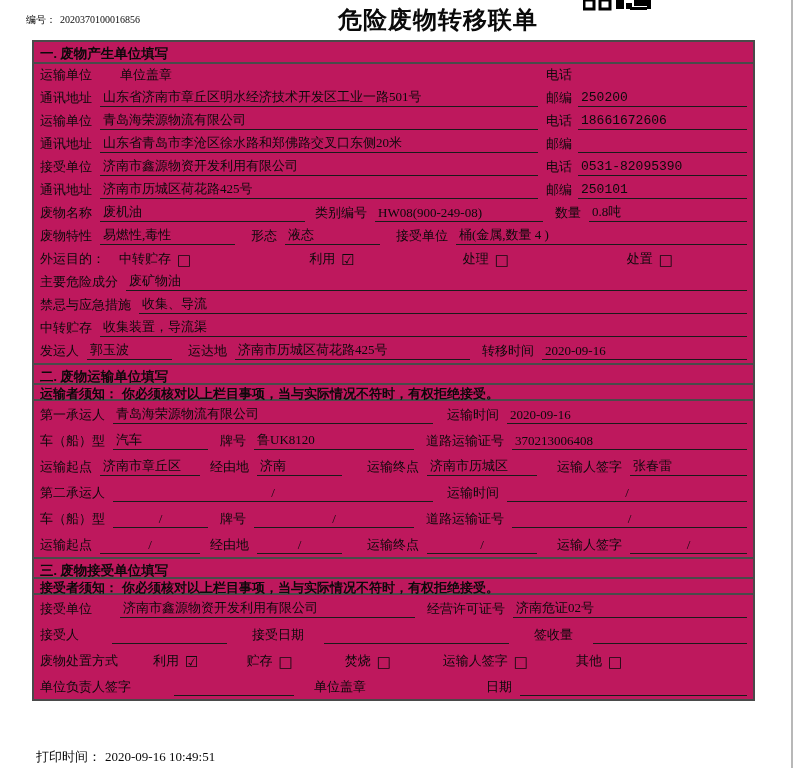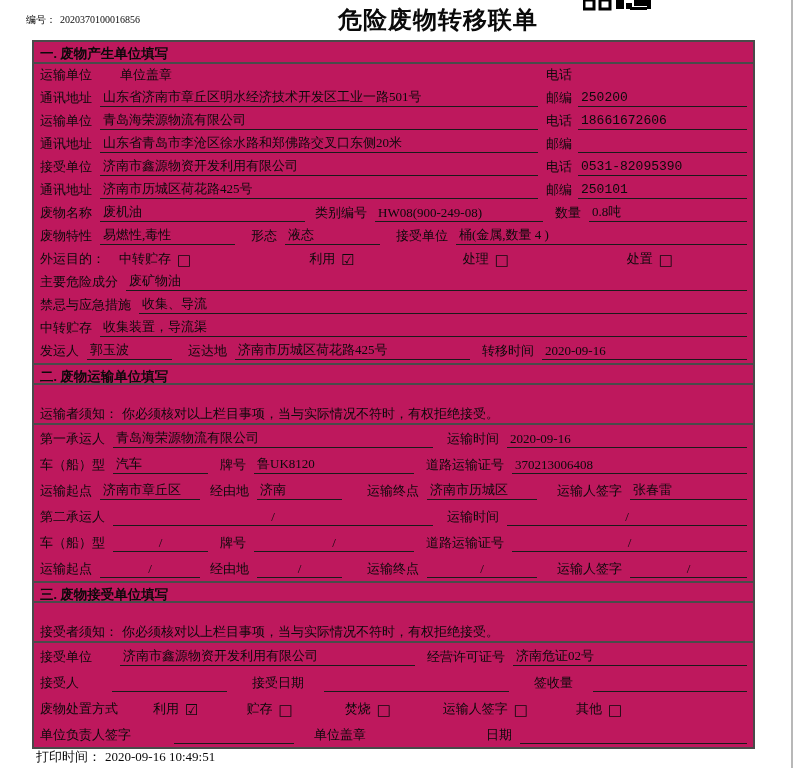--- a/index.html
+++ b/index.html
@@ -9,22 +9,22 @@
   .docno{position:absolute;left:26px;top:13px;font-size:10px;white-space:nowrap;}
   .docno .lab{margin-right:4px;}
   .title{position:absolute;left:40px;top:4px;width:100%;text-align:center;
          font-size:24px;font-weight:bold;letter-spacing:1px;}
   .qr{position:absolute;left:583px;top:0;}
   .edge-line{position:absolute;left:791px;top:0;width:2px;height:768px;background:#b8b8b8;}
   .tbl{position:absolute;left:32px;top:40px;width:723px;border:2px solid #4a4a4a;background:#be185d;}
   .sh{height:22px;border-bottom:2px solid #4a4a4a;font-weight:bold;font-size:13.5px;
       padding:3px 0 0 6px;white-space:nowrap;}
   .bt{border-top:2px solid #4a4a4a;}
-  .nt{height:40px;border-bottom:2px solid #4a4a4a;font-size:13px;display:flex;
-      align-items:flex-end;padding-left:6px;white-space:nowrap;}
+  .nt{height:16px;border-bottom:2px solid #4a4a4a;font-size:13px;display:flex;
+      align-items:flex-start;padding-left:6px;white-space:nowrap;font-weight:bold;}
   .nt .lab{margin-right:4px;}
   .r{display:flex;align-items:flex-end;height:23px;padding:0 6px 3px 6px;font-size:13px;}
   .s23 .r{height:26px;}
   .l{white-space:nowrap;flex:none;}
   .v{border-bottom:1.4px solid #1a1a1a;white-space:nowrap;padding:0 3px;min-height:17px;
      overflow:hidden;}
   .fx{flex:1;}
   .lg{display:flex;align-items:flex-end;width:506px;flex:none;}
   .rg{display:flex;align-items:flex-end;flex:1;font-family:Liberation Mono, monospace;}
   .rg .l{margin-right:6px;}

